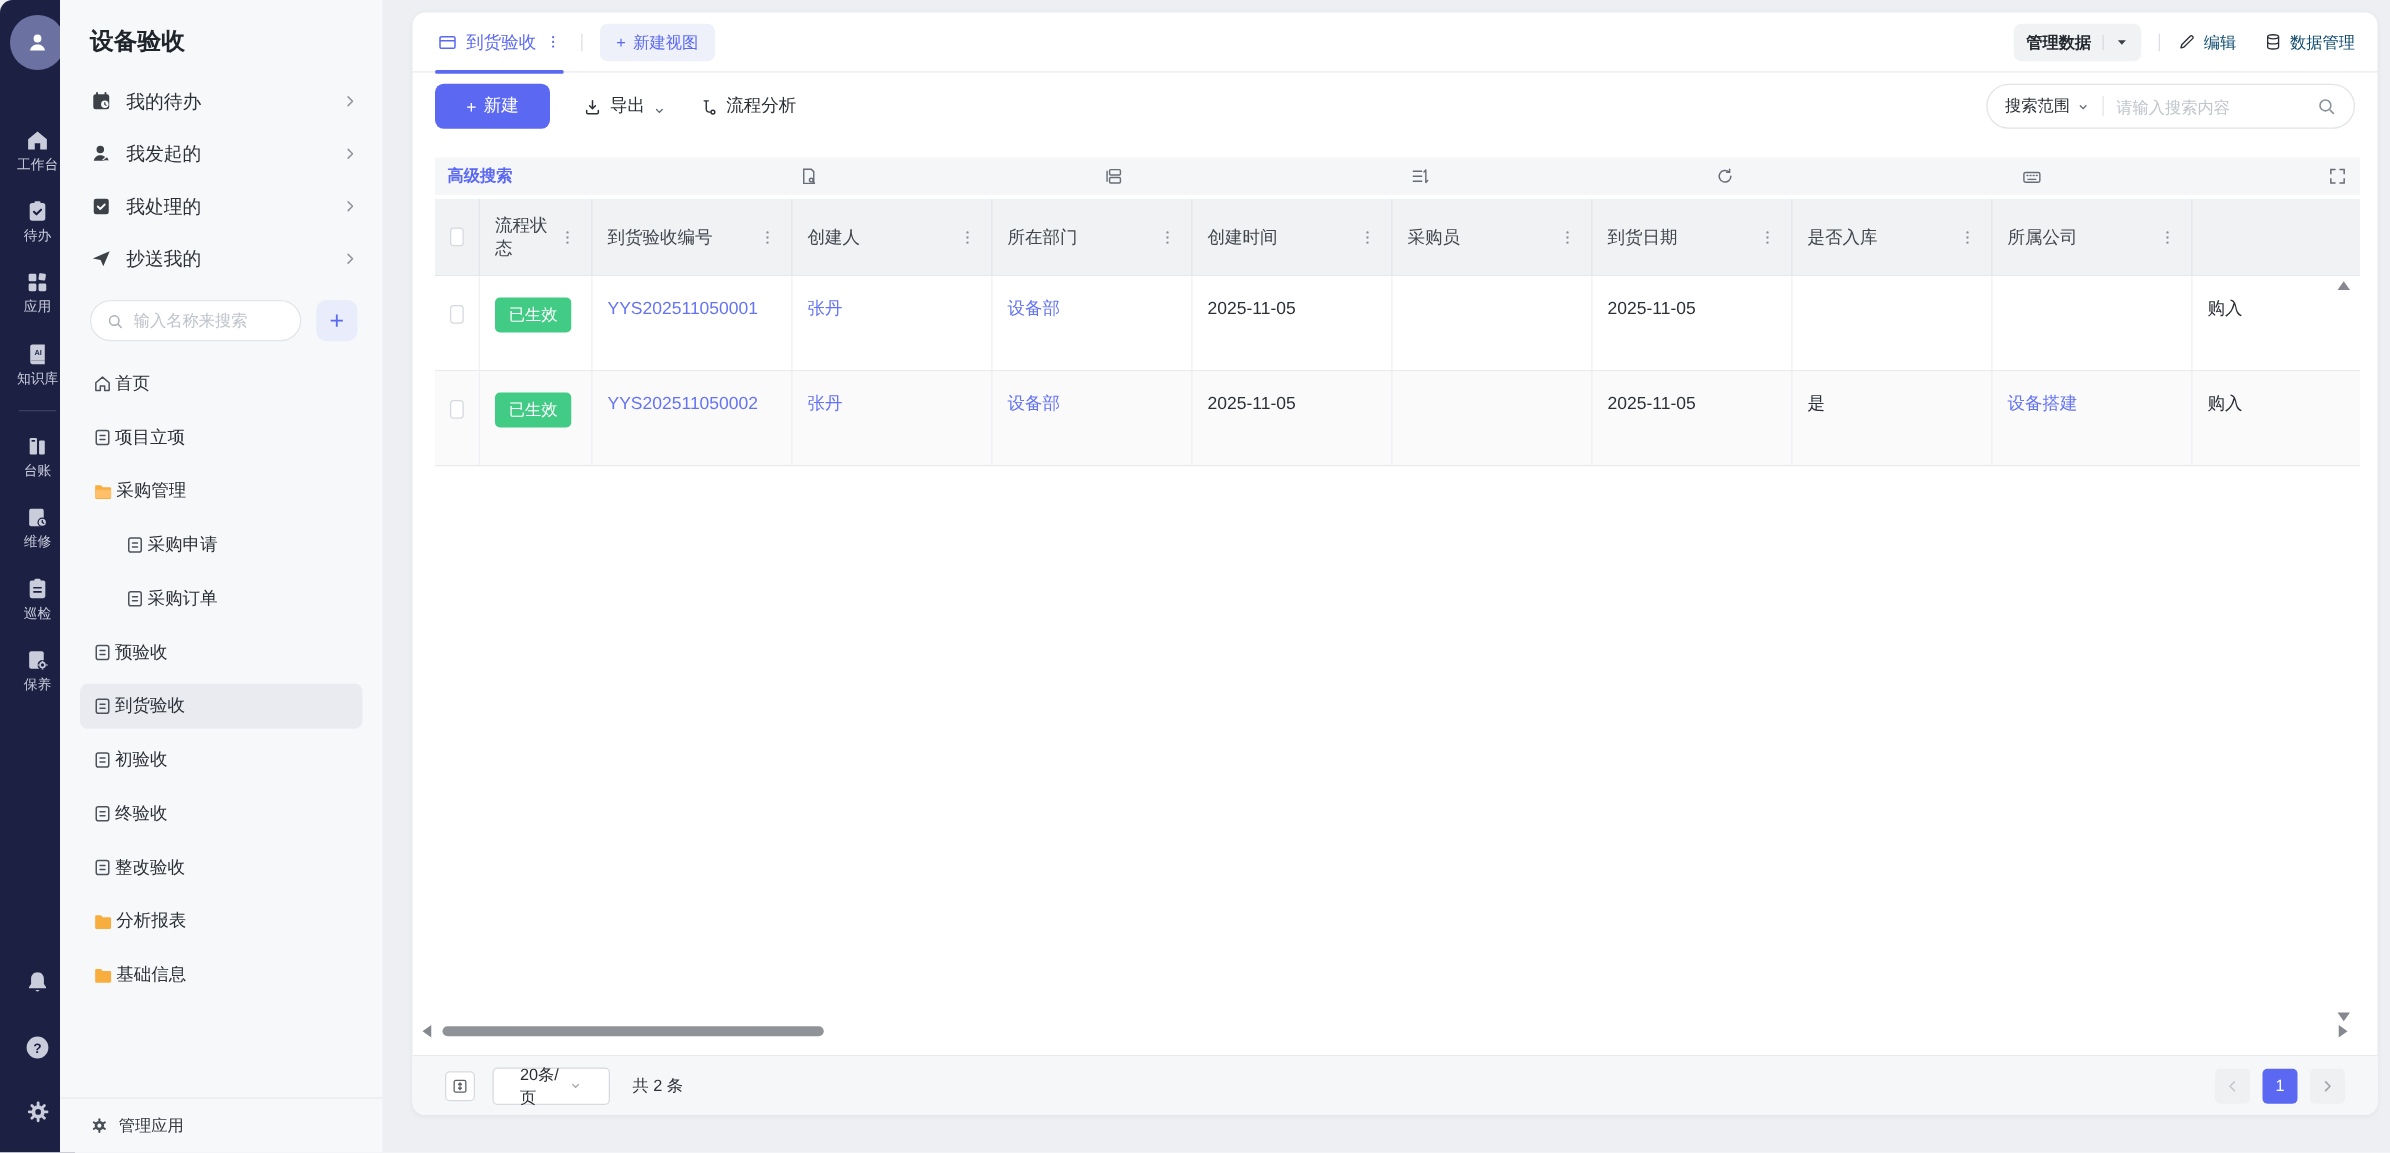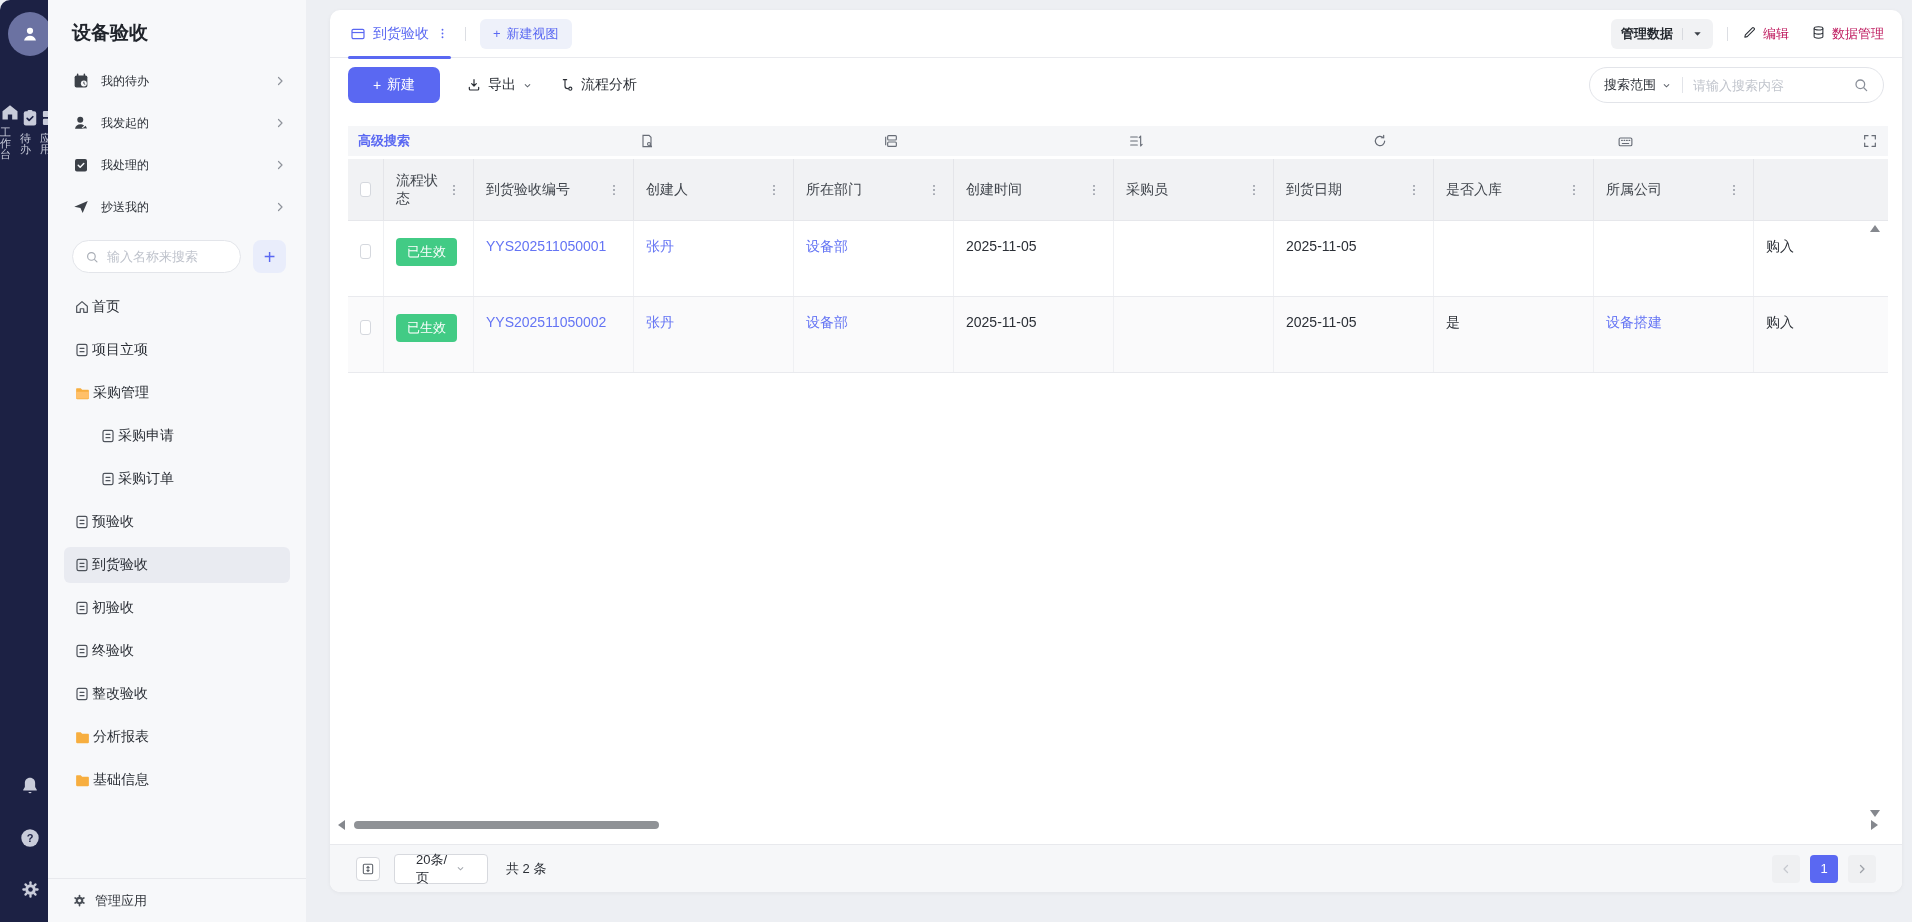--- a/index.html
+++ b/index.html
@@ -8,36 +8,36 @@
     background:#EDEFF3; color:#2B2F36; }
   svg { display:block; }
   .page { position:relative; width:1912px; height:922px; }
 
   
   .rail { position:absolute; left:0; top:0; width:60px; height:922px;
     background:#1C2144; display:flex; flex-direction:column; align-items:center;
     border-top-left-radius:10px; }
   .avatar { width:44px; height:44px; border-radius:50%; background:#6B72A2;
     margin-top:12px; display:flex; align-items:center; justify-content:center; cursor:pointer; }
-  .rail-nav { margin-top:36px; display:flex; flex-direction:row; align-items:center; width:100%; }
+  .rail-nav { margin-top:36px; display:flex; flex-direction:column; align-items:center; width:100%; }
   .rail-item { width:100%; padding:10px 0 11px; display:flex; flex-direction:column;
     align-items:center; gap:5px; color:#C9CCDA; cursor:pointer; }
   .rail-item span { font-size:11px; line-height:11px; }
   .rail-divider { width:30px; height:1px; background:#3A4063; margin:8px 0; }
   .rail-bottom { margin-top:auto; display:flex; flex-direction:column; align-items:center;
     gap:30px; color:#C9CCDA; padding-bottom:22px; }
   .rail-bottom > * { cursor:pointer; }
 
   
   .sidebar { position:absolute; left:48px; top:0; width:258px; height:922px;
     background:#F7F8FA; }
   .sb-title { font-size:19px; font-weight:700; color:#20242B; padding:20px 0 10px 24px; }
   .quick { padding:4px 14px 0 24px; }
   .quick-item { height:42px; display:flex; align-items:center; gap:11px;
-    color:#2B2F36; font-size:12px; cursor:pointer; }
+    color:#2B2F36; font-size:15px; cursor:pointer; }
   .quick-item .chev { margin-left:auto; color:#8F939B; margin-right:6px; }
   .qicon { color:#3C4148; }
   .side-search { display:flex; align-items:center; padding:12px 20px 0 24px; gap:12px; }
   .search-pill { flex:1; height:33px; border:1px solid #E3E5EA; background:#FFFFFF;
     border-radius:17px; display:flex; align-items:center; gap:8px; padding:0 12px; }
   .search-pill input { border:none; outline:none; width:100%; font-size:13px;
     background:transparent; color:#2B2F36; font-family:inherit; }
   .search-pill input::placeholder { color:#BFC3CC; }
   .plus-btn { width:33px; height:33px; border:none; border-radius:8px; background:#E9EDFB;
     color:var(--accent); font-size:20px; line-height:20px; cursor:pointer; }
@@ -63,29 +63,29 @@
     background:var(--accent); border-radius:2px; }
   .vdiv { width:1px; height:14px; background:#DCDEE3; margin:0 14px; }
   .chip { height:30px; border:none; border-radius:6px; background:#EEF1FA; color:var(--accent);
     font-size:13px; display:flex; align-items:center; gap:6px; padding:0 13px;
     cursor:pointer; font-family:inherit; }
   .tab-actions { margin-left:auto; display:flex; align-items:center; }
   .btn-gray { height:30px; border:none; border-radius:6px; background:#F1F2F4; color:#24292F;
     font-size:13px; font-weight:600; display:flex; align-items:center; padding:0 10px;
     cursor:pointer; font-family:inherit; }
   .btn-gray .inner-div { width:1px; height:12px; background:#D8DADF; margin:0 9px; }
-  .txt-btn { display:flex; align-items:flex-start; gap:6px; font-size:13px; color:#be185d;
+  .txt-btn { display:flex; align-items:center; gap:6px; font-size:13px; color:#0c4a6e;
     background:none; border:none; cursor:pointer; font-family:inherit; }
   .tab-actions .txt-btn + .txt-btn { margin-left:22px; }
 
   .toolbar { height:54px; display:flex; align-items:center; padding:0 18px; }
   .btn-primary { height:36px; min-width:92px; border:none; border-radius:7px;
     background:var(--accent); color:#fff; font-size:14px; display:flex; align-items:center;
     justify-content:center; gap:6px; cursor:pointer; font-family:inherit; }
-  .tool-link { display:flex; align-items:center; gap:6px; font-size:14px; color:#2B2F36;
+  .tool-link { display:flex; align-items:flex-end; gap:6px; font-size:14px; color:#2B2F36;
     background:none; border:none; cursor:pointer; margin-left:26px; font-family:inherit; }
   .big-search { margin-left:auto; height:36px; border:1px solid #E2E4E9; border-radius:18px;
     display:flex; align-items:center; padding:0 14px; gap:10px; background:#fff; }
   .scope { display:flex; align-items:center; gap:5px; font-size:13px; color:#2B2F36;
     background:none; border:none; cursor:pointer; font-family:inherit; }
   .big-search .sep { width:1px; height:16px; background:#E2E4E9; }
   .big-search input { border:none; outline:none; width:150px; font-size:13px;
     font-family:inherit; color:#2B2F36; }
   .big-search input::placeholder { color:#C0C4CC; }
 

